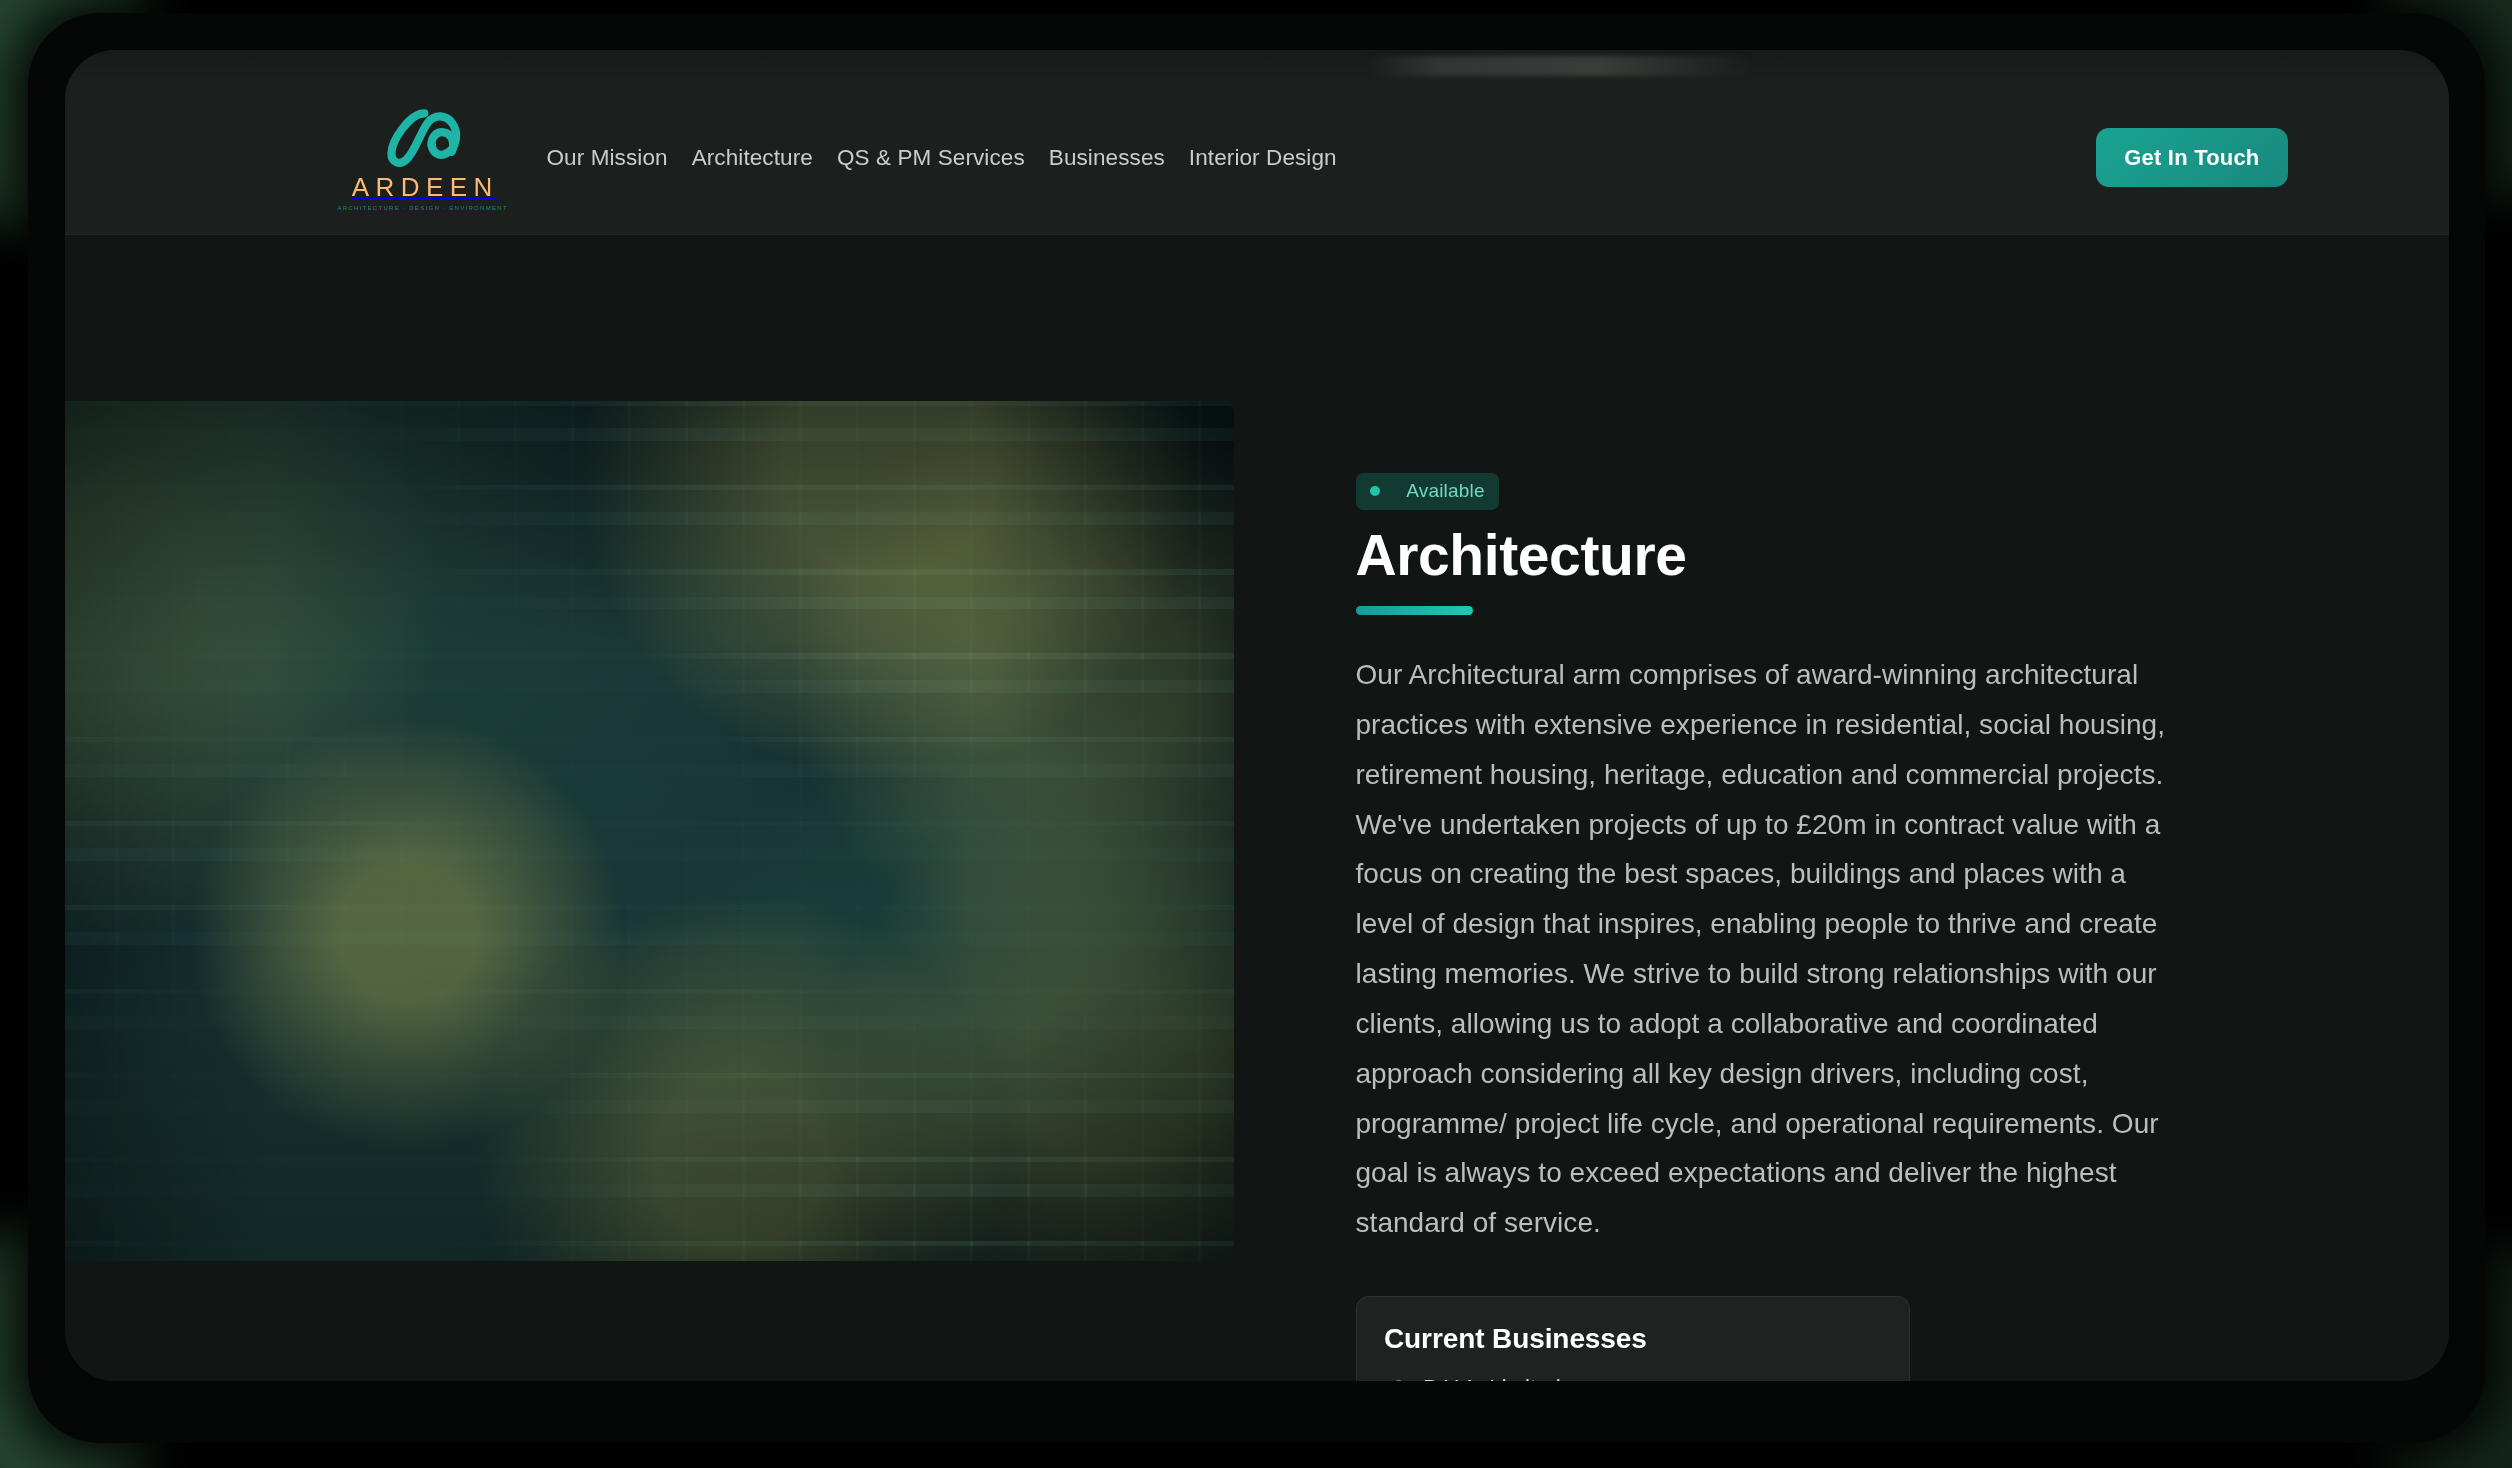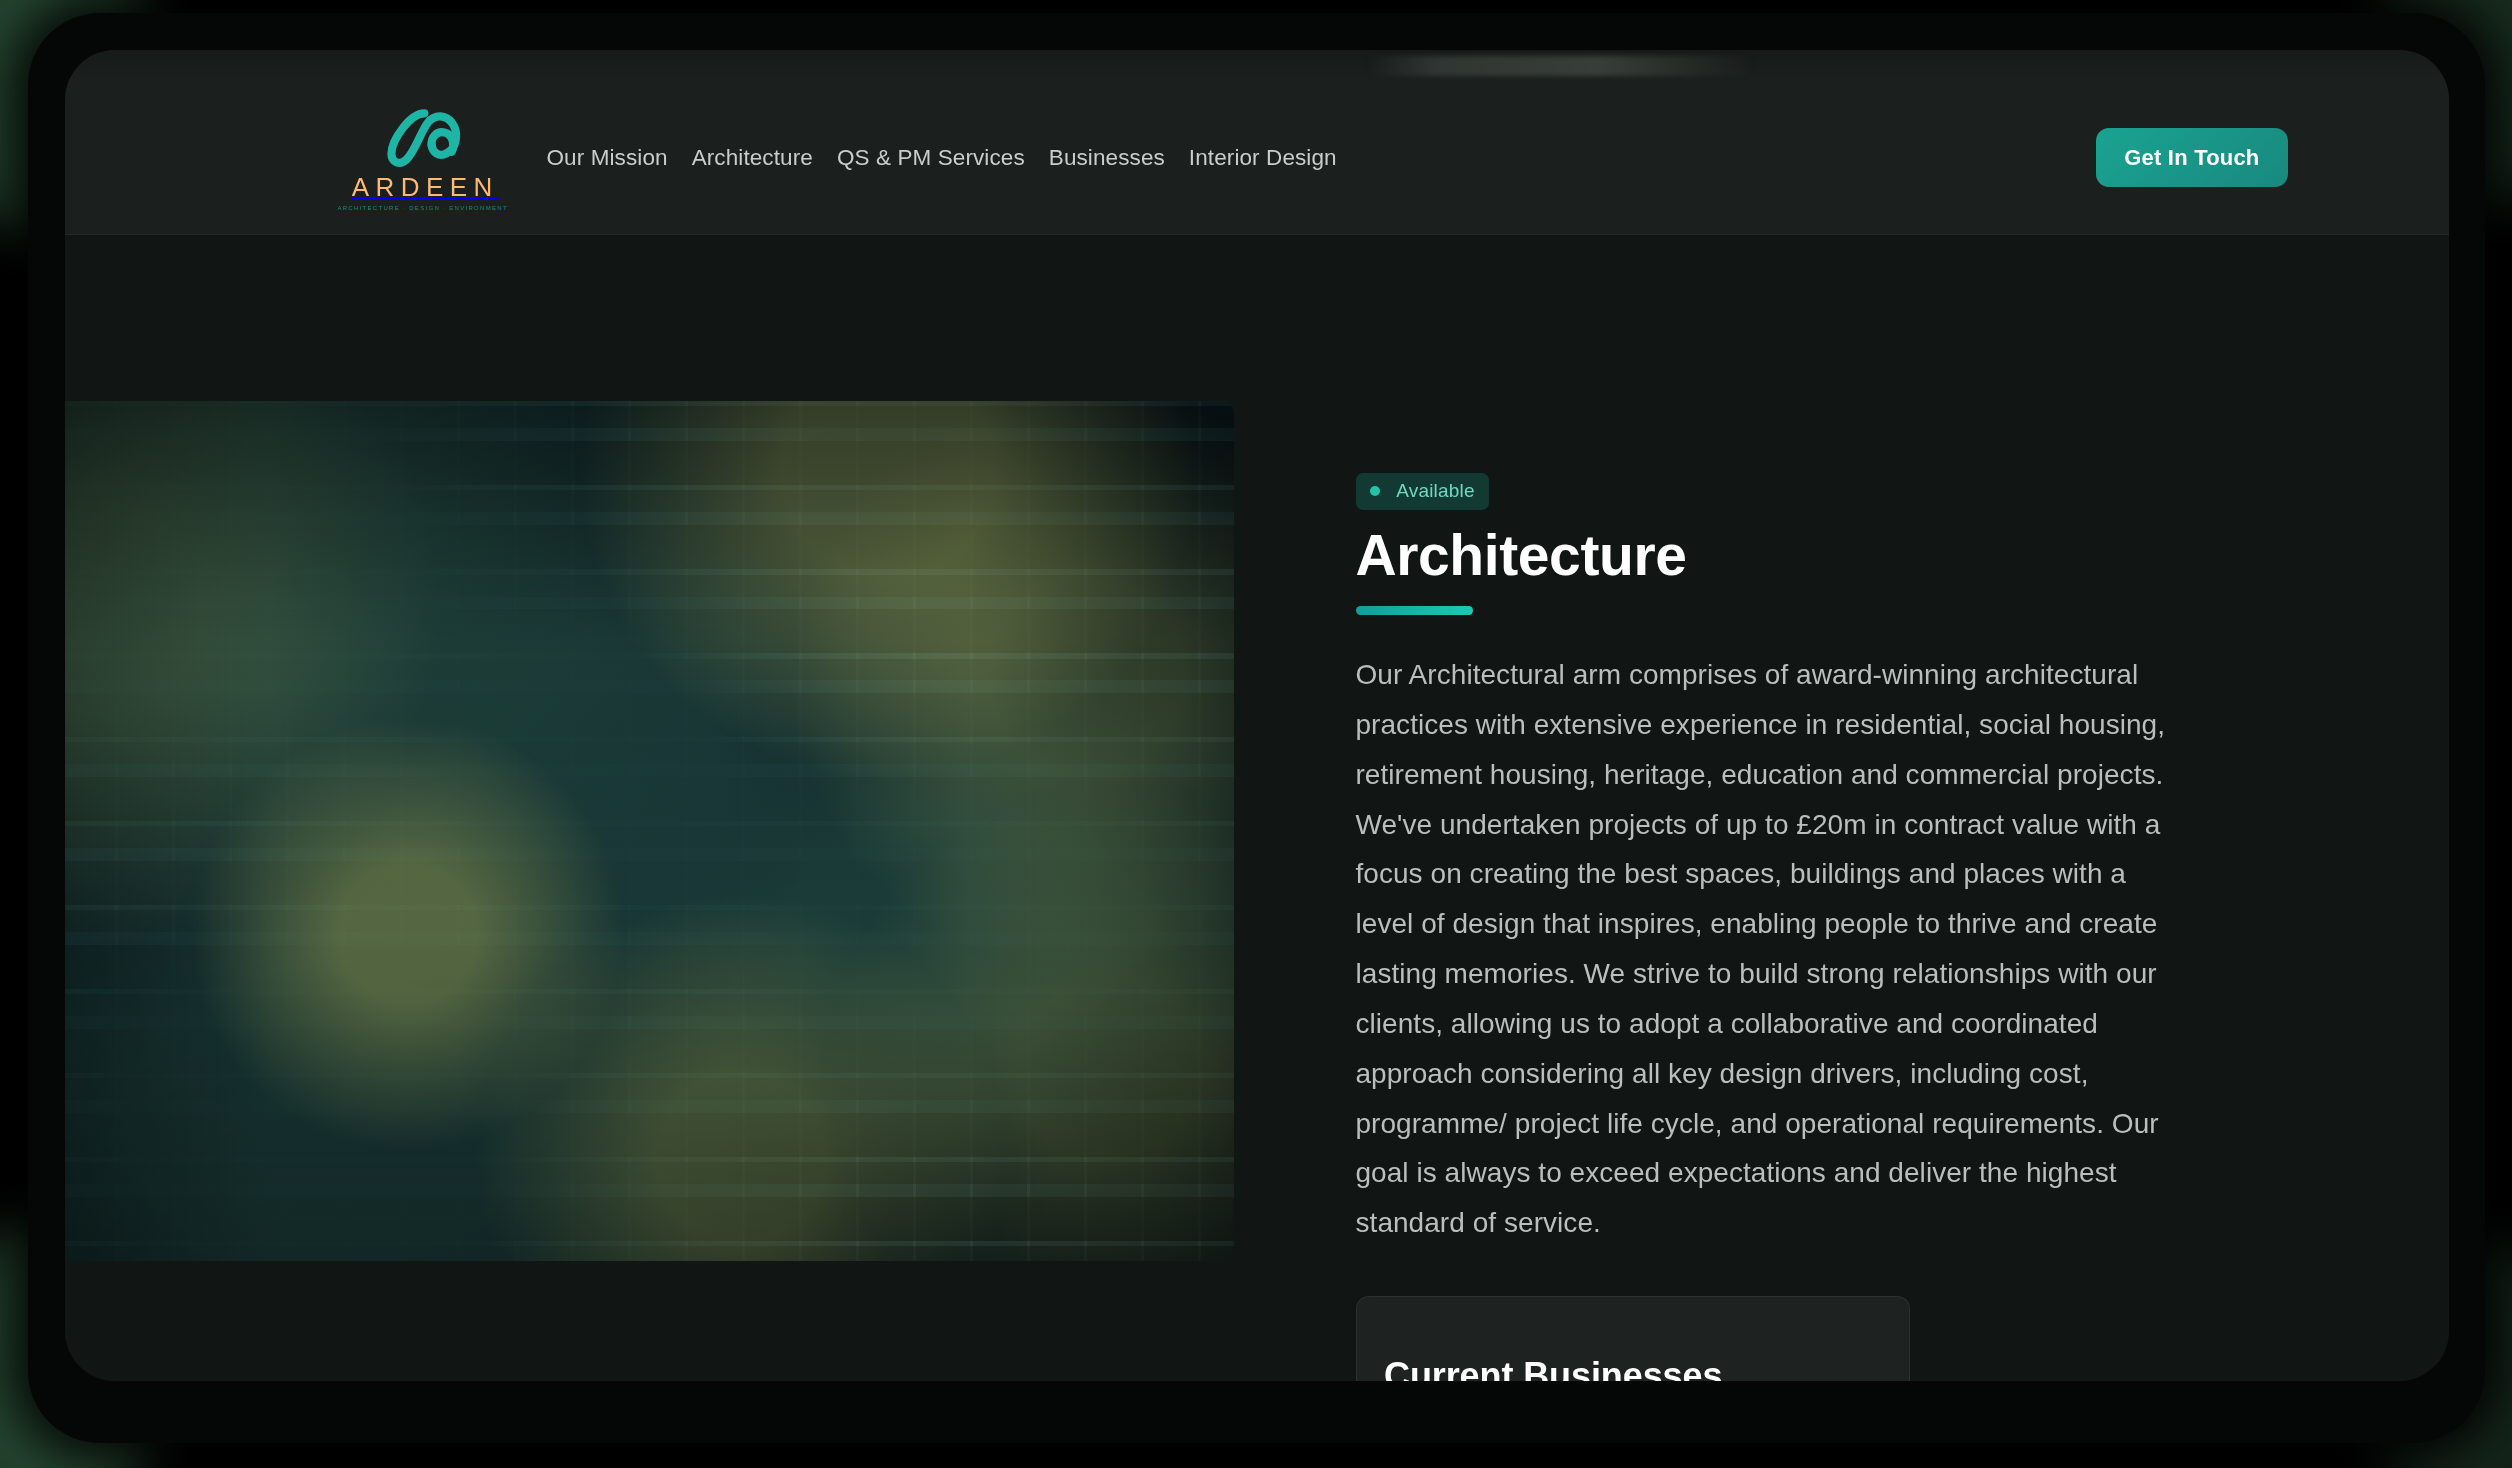--- a/index.html
+++ b/index.html
@@ -211,21 +211,21 @@
   #detail-column {
     position: absolute;
     left: 1291px;
     top: 0;
     width: 862px;
   }
 
   #availability-badge {
     display: inline-flex;
     align-items: center;
-    gap: 16px;
+    gap: 26px;
     background: #133a32;
     border-radius: 7.3px;
     padding: 7.3px 14.7px;
     margin-top: 238px;
   }
   #availability-badge .dot {
     width: 10px; height: 10px;
     border-radius: 50%;
     background: #22c4a7;
     flex: 0 0 auto;
@@ -266,24 +266,23 @@
   #businesses-card {
     margin-top: 48px;
     width: 554px;
     background: #1e2322;
     border: 0.9px solid rgba(255,255,255,0.065);
     border-radius: 13px;
     padding: 26px 27.5px 27.5px 27.5px;
   }
   #businesses-card .card-title {
     color: #ffffff;
-    font-size: 36px;
+    font-size: 28px;
     font-weight: 700;
     letter-spacing: -0.1px;
-    margin-top: 32px;
   }
   #businesses-card .business-row {
     display: flex;
     align-items: center;
     gap: 17px;
     margin-top: 20px;
     cursor: pointer;
   }
   #businesses-card .link-icon {
     width: 22px; height: 22px;

